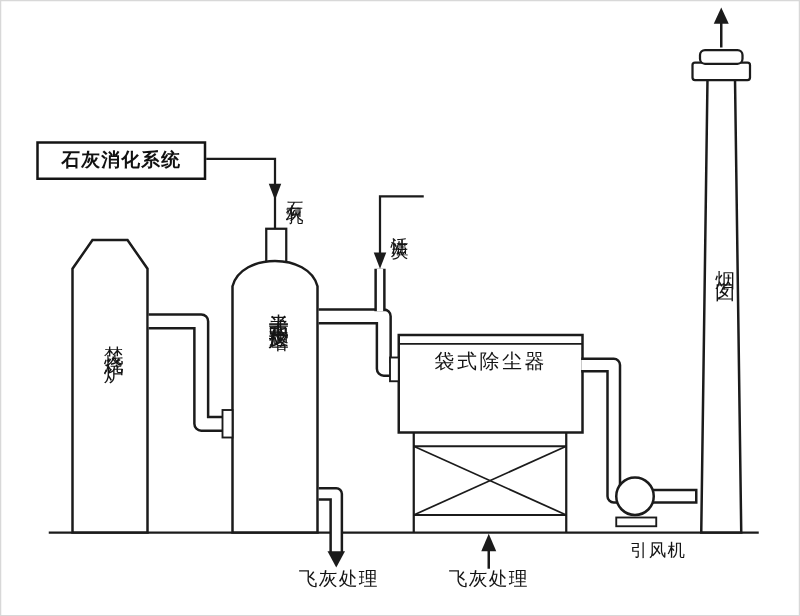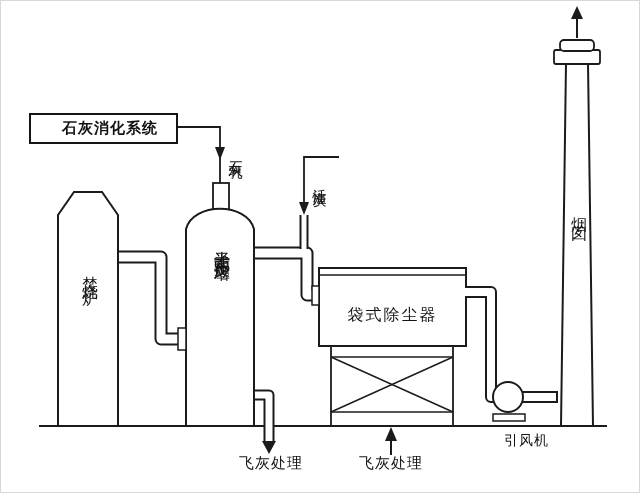--- a/index.html
+++ b/index.html
@@ -6,21 +6,21 @@
   .canvas{
     position:relative;width:640px;height:493px;background:#ffffff;
     border:1px solid #d8d8d8;box-sizing:border-box;overflow:hidden;
     font-family:"Liberation Sans","DejaVu Sans",sans-serif;color:#1b1b1b;
   }
   .canvas svg{position:absolute;left:0;top:0;}
   .lbl{position:absolute;color:#141414;white-space:nowrap;}
   .lbl-box{
     position:absolute;border:2px solid #141414;background:#fff;
     display:flex;align-items:center;justify-content:center;
-    font-size:15px;font-weight:600;letter-spacing:1px;color:#111;padding-left:13px;
+    font-size:15px;font-weight:600;letter-spacing:1px;color:#111;
   }
   .vtext{
     writing-mode:vertical-rl;text-orientation:upright;
     font-size:16px;letter-spacing:4px;
   }
   .vtext.small{font-size:14px;letter-spacing:2px;}
   .htext{font-size:16px;letter-spacing:2px;text-align:center;}
   .bottom-label{font-size:15px;letter-spacing:1px;}
 </style>
 </head>
@@ -128,21 +128,21 @@
 
 
   <div class="lbl vtext small" style="left:226px;top:149px;">石灰乳</div>
 
   <div class="lbl vtext small" style="left:310px;top:177px;">活性炭</div>
 
   <div class="lbl vtext" style="left:78px;top:262px;letter-spacing:7px;">焚烧炉</div>
 
   <div class="lbl vtext" style="left:210px;top:237px;letter-spacing:2px;">半干式中和反应塔</div>
 
-  <div class="lbl htext" style="left:318px;top:304px;width:147px;">袋式除尘器</div>
+  <div class="lbl htext" style="left:318px;top:278px;width:147px;">袋式除尘器</div>
 
   <div class="lbl vtext" style="left:567px;top:203px;letter-spacing:9px;">烟囱</div>
 
   <div class="lbl bottom-label" style="left:503px;top:431px;font-size:14px;">引风机</div>
 
   <div class="lbl bottom-label" style="left:238px;top:453px;">飞灰处理</div>
 
   <div class="lbl bottom-label" style="left:358px;top:453px;">飞灰处理</div>
 
 </div>

